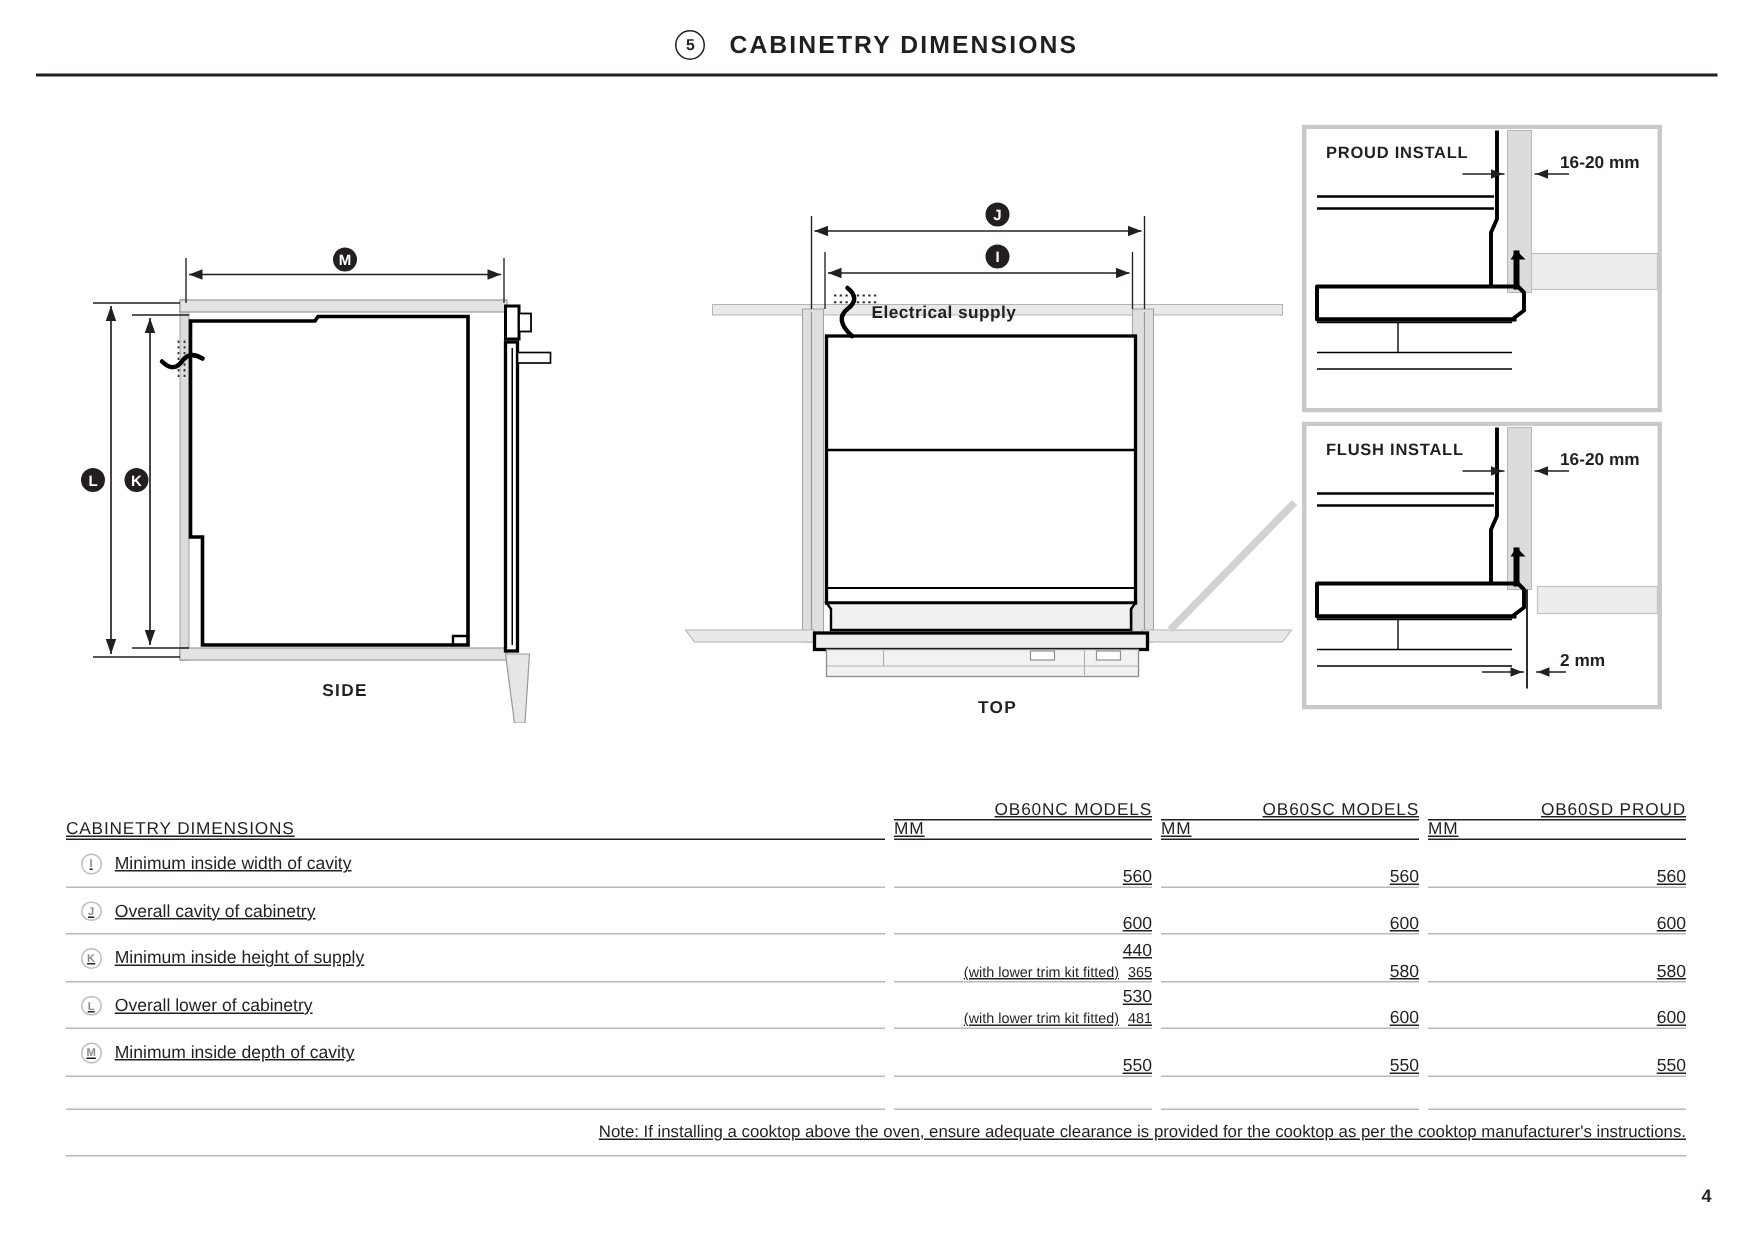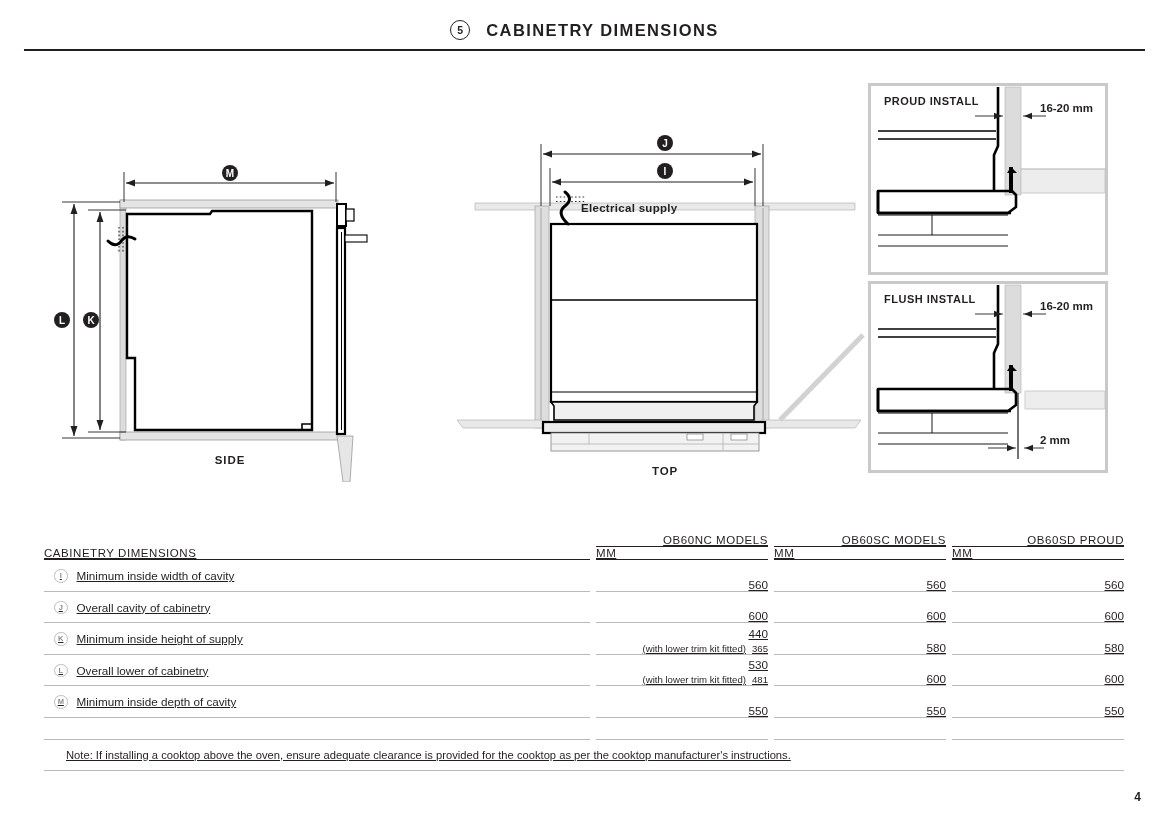--- a/index.html
+++ b/index.html
@@ -124,21 +124,21 @@
     font-size: 11.7px;
   }
   .valcell .sub {
     display: block; font-size: 9.6px; color: #231f20; margin-top: 3px;
     white-space: nowrap;
   }
   .valcell .sub .subnote { margin-right: 6px; padding-left: 28px; }
 
   .note-row td { padding: 0; }
   .note-text {
-    font-size: 11.2px; padding: 9px 0 9px 22px;
+    font-size: 11.2px; padding: 9px 0 9px 22px; text-align: right;
   }
   .note-bot-rule { border-bottom: 1px solid #b9b9b9; }
 
   
   #page-num {
     position: absolute; right: 28px; bottom: 22px;
     font-size: 12px; font-weight: 700; color: #231f20;
   }
 </style>
 </head>

